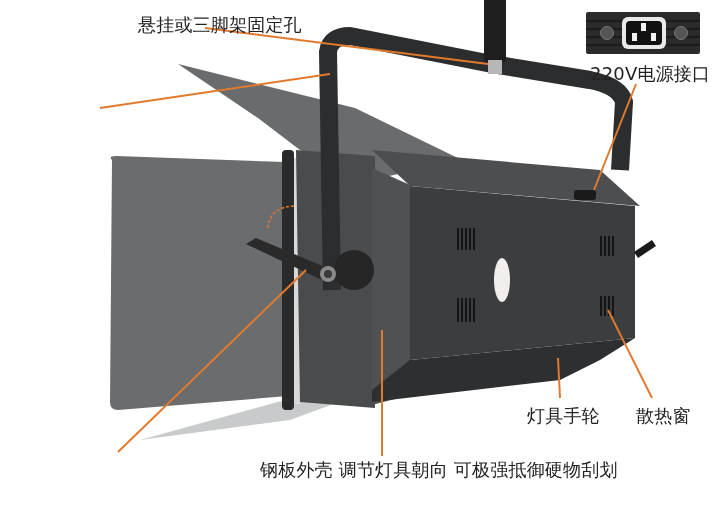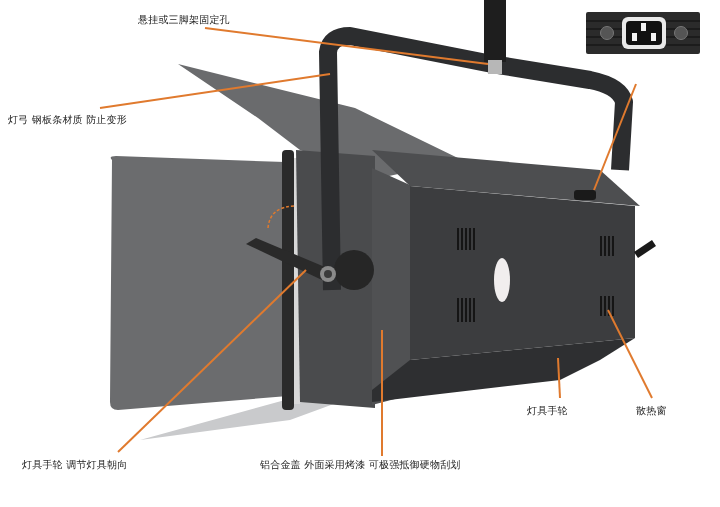--- a/index.html
+++ b/index.html
@@ -1,18 +1,18 @@
 <!DOCTYPE html>
 <html><head>
 <meta charset="utf-8">
 <style>
   html,body{margin:0;padding:0;background:#fff;}
   body{width:720px;height:507px;position:relative;overflow:hidden;font-family:"DejaVu Sans",sans-serif;}
   .stage{position:absolute;left:0;top:0;width:720px;height:507px;}
-  .label{position:absolute;font-size:10px;color:#222;white-space:nowrap;letter-spacing:0.2px;}
+  .label{position:absolute;font-size:18px;color:#222;white-space:nowrap;letter-spacing:0.2px;}
   svg{position:absolute;left:0;top:0;}
   .inset{position:absolute;left:586px;top:12px;width:114px;height:42px;background:#2b2b2b;border-radius:2px;overflow:hidden;}
   .inset .rib{position:absolute;left:0;width:114px;height:2px;background:#1c1c1c;}
   .inset .socket{position:absolute;left:36px;top:5px;width:44px;height:32px;background:#e9e9e9;border-radius:6px;}
   .inset .socket-in{position:absolute;left:4px;top:4px;width:36px;height:24px;background:#111;border-radius:4px;}
   .inset .pin{position:absolute;width:5px;height:8px;background:#f2f2f2;}
   .inset .screw{position:absolute;top:14px;width:12px;height:12px;border-radius:50%;background:#555;border:1px solid #777;}
 </style>
 </head>
 <body>
@@ -109,18 +109,17 @@
     <div class="socket">
       <div class="socket-in">
         <div class="pin" style="left:15px;top:2px"></div>
         <div class="pin" style="left:6px;top:12px"></div>
         <div class="pin" style="left:25px;top:12px"></div>
       </div>
     </div>
   </div>
 
   <div class="label" style="left:138px;top:13px">悬挂或三脚架固定孔</div>
-  <div class="label" style="left:8px;top:113px">灯弓 钢板条材质 防止变形</div>
-  <div class="label" style="left:22px;top:458px">灯具手轮 调节灯具朝向</div>
-  <div class="label" style="left:260px;top:458px">铝合金盖 外面采用烤漆 可极强抵御硬物刮划</div>
+  <div class="label" style="left:590px;top:62px">220V电源接口</div>
+  <div class="label" style="left:260px;top:458px">钢板外壳 调节灯具朝向 可极强抵御硬物刮划</div>
   <div class="label" style="left:527px;top:404px">灯具手轮</div>
   <div class="label" style="left:636px;top:404px">散热窗</div>
 </div>
 
 </body></html>

